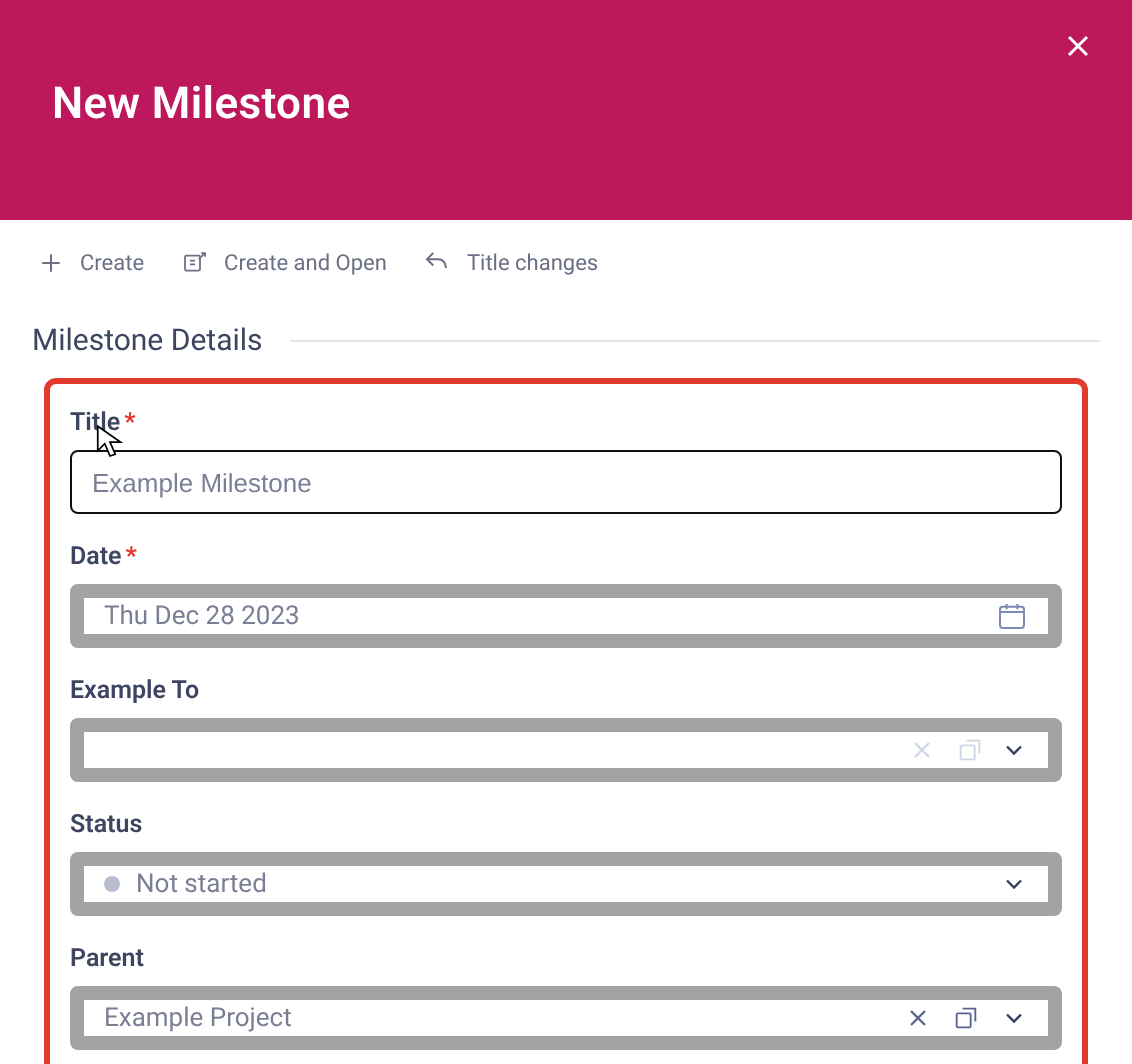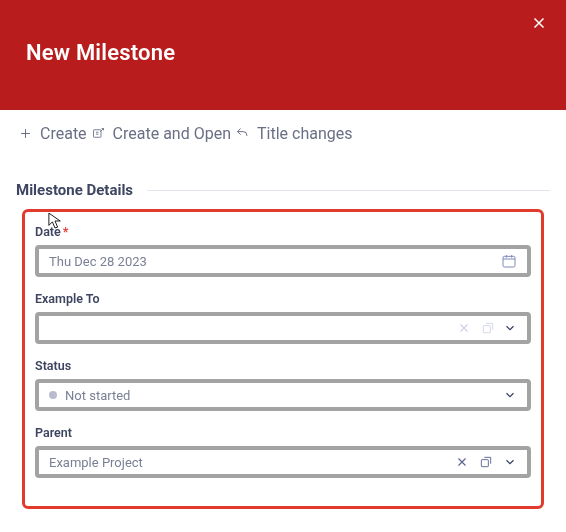--- a/index.html
+++ b/index.html
@@ -1,31 +1,31 @@
 <!DOCTYPE html>
 <html><head>
 <meta charset="utf-8">
 <style>
   * { box-sizing: border-box; margin: 0; padding: 0; }
   html, body { width: 566px; height: 532px; font-family: -apple-system, BlinkMacSystemFont, "Segoe UI", Roboto, Arial, sans-serif; background: #fff; overflow: hidden; }
-  .header { background: #b91c1c; color: #fff; padding: 22px 26px 28px 26px; position: relative; height: 110px; display: flex; align-items: center; }
+  .header { background: #be185d; color: #fff; padding: 22px 26px 28px 26px; position: relative; height: 110px; display: flex; align-items: center; }
   .header h1 { font-size: 22px; font-weight: 600; letter-spacing: 0.2px; }
   .close-x { position: absolute; top: 14px; right: 18px; color: #fff; cursor: pointer; }
   .close-x svg { width: 18px; height: 18px; display: block; }
-  .toolbar { display: flex; align-items: center; gap: 4px; padding: 14px 16px 18px 18px; color: #6a6f85; font-size: 16px; }
+  .toolbar { display: flex; align-items: center; gap: 18px; padding: 14px 16px 18px 18px; color: #6a6f85; font-size: 11px; }
   .tb-item { display: inline-flex; align-items: center; gap: 7px; cursor: pointer; }
   .tb-item svg { width: 15px; height: 15px; display: block; }
   .section { padding: 0 16px; }
-  .section-title { display: flex; align-items: center; gap: 14px; color: #3d4560; font-size: 15px; font-weight: 700; margin: 20px 0 10px 0; }
+  .section-title { display: flex; align-items: center; gap: 14px; color: #3d4560; font-size: 15px; font-weight: 400; margin: 4px 0 10px 0; }
   .section-title .line { flex: 1; height: 1px; background: #e3e5ec; }
   .highlight { border: 3px solid #e23b2e; border-radius: 6px; padding: 12px 10px 16px 10px; margin: 0 6px; position: relative; }
   .field { margin-bottom: 14px; }
   .field-label { font-size: 12.5px; font-weight: 600; color: #3d4560; margin-bottom: 6px; display: block; }
   .req { color: #e23b2e; font-weight: 700; margin-left: 2px; }
-  .control { width: 100%; height: 32px; border: 4px solid #a3a3a3; border-radius: 4px; padding: 0 10px; font-size: 13px; color: #4a5068; background: #fff; display: flex; align-items: center; position: relative; }
+  .control { width: 100%; height: 32px; border: 7px solid #a3a3a3; border-radius: 4px; padding: 0 10px; font-size: 13px; color: #4a5068; background: #fff; display: flex; align-items: center; position: relative; }
   .control.black { border: 1.5px solid #111; }
   .control input { border: none; outline: none; width: 100%; font-size: 13px; color: #7a7f95; background: transparent; }
   .control .value { color: #7a7f95; flex: 1; }
   .ctl-icons { display: flex; align-items: center; gap: 10px; color: #7e89b8; }
   .ctl-icons.faded { color: #cfd4e6; }
   .ctl-icons svg { width: 14px; height: 14px; display: block; cursor: pointer; }
   .chev svg { width: 14px; height: 14px; }
   .dot { width: 8px; height: 8px; border-radius: 50%; background: #b9bccd; margin-right: 8px; flex: 0 0 auto; }
   .cal-icon svg { width: 16px; height: 16px; display: block; color: #7e89b8; }
   .cursor { position: absolute; left: 48px; top: 212px; pointer-events: none; }
@@ -77,20 +77,28 @@
 </div>
 
 <div class="section">
   <div class="section-title">
     <span>Milestone Details</span>
     <span class="line"></span>
   </div>
 
   <div class="highlight">
 
+    <div class="field">
+      <label class="field-label">
+        <span>Title</span><span class="req">*</span>
+      </label>
+      <div class="control black">
+        <input type="text" value="Example Milestone" style="">
+      </div>
+    </div>
 
     <div class="field">
       <label class="field-label">
         <span>Date</span><span class="req">*</span>
       </label>
       <div class="control">
         <span class="value">Thu Dec 28 2023</span>
         <span class="cal-icon">
           <svg viewBox="0 0 24 24" fill="none" stroke="currentColor" stroke-width="1.5">
               <rect x="3" y="5" width="18" height="16" rx="2"></rect>

